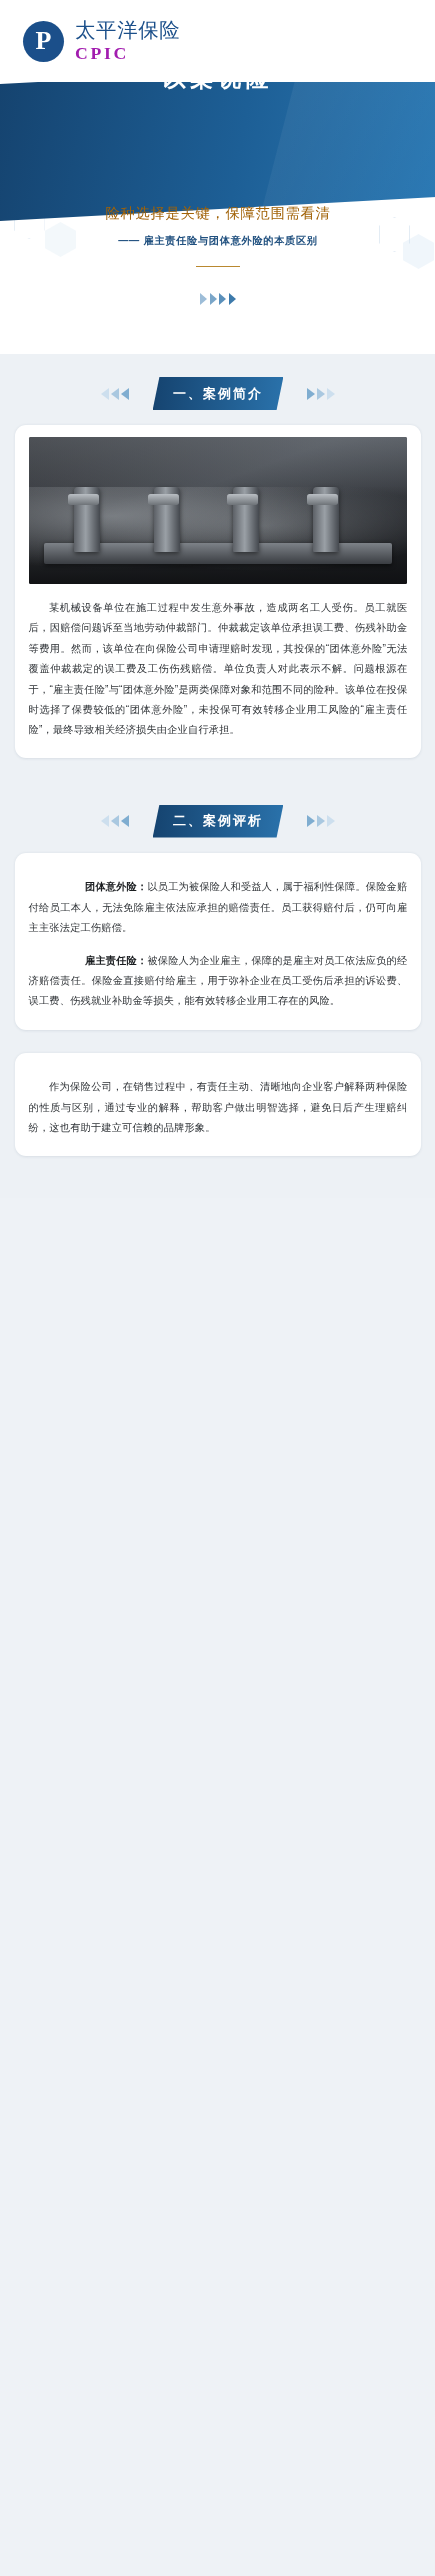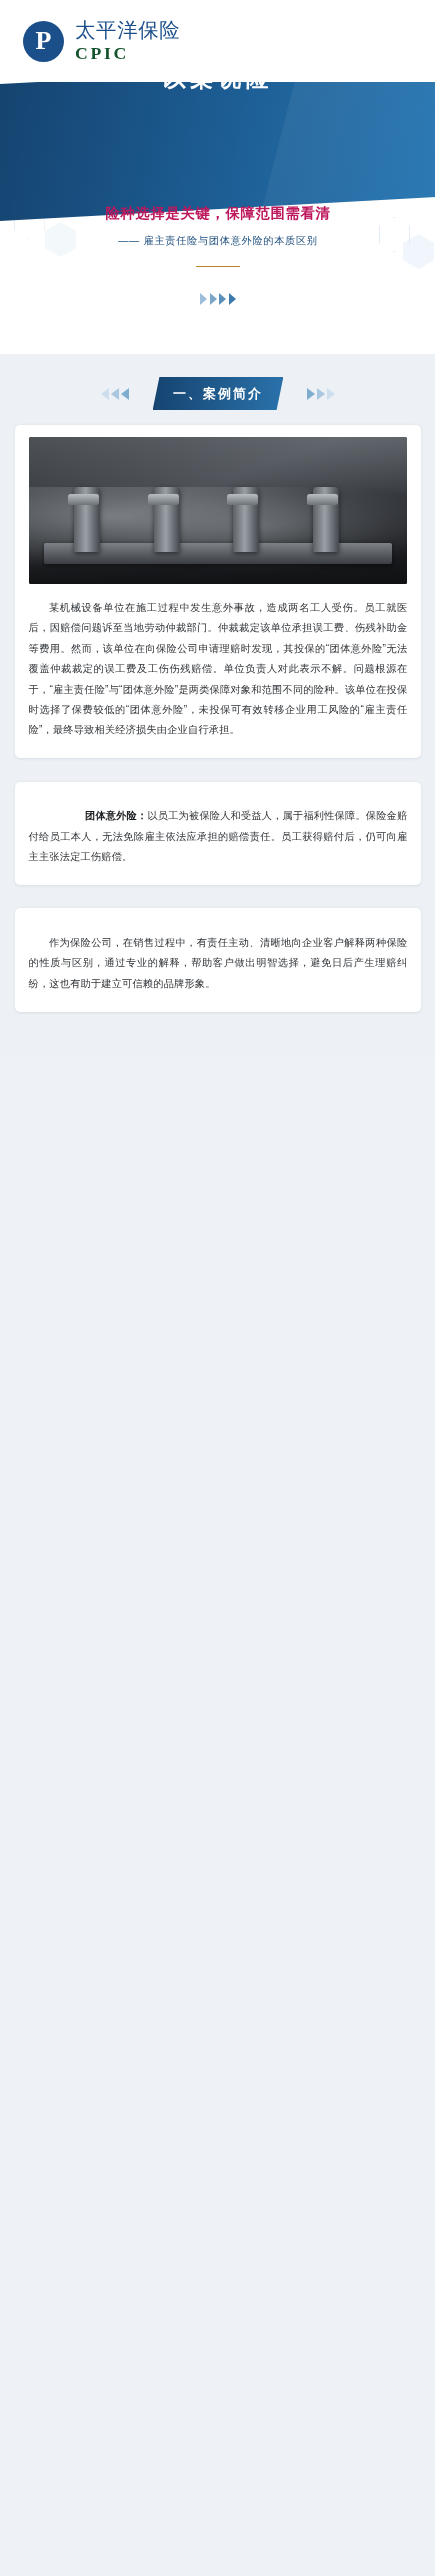--- a/index.html
+++ b/index.html
@@ -48,21 +48,21 @@
   .brand-text { margin-left: 11px; line-height: 1.15; }
   .brand-cn {
     font-size: 20.4px;
     font-weight: normal;
     color: #1b4f8a;
     letter-spacing: 0.7px;
   }
   .brand-en {
     font-size: 17.7px;
     font-weight: bold;
-    color: #14532d;
+    color: #a21caf;
     letter-spacing: 2.7px;
     font-family: "Liberation Serif", serif;
   }
   .hexwrap { position: absolute; inset: 0; pointer-events: none; }
   .hexshape {
     position: absolute;
     width: 31px; height: 35px;
     background: transparent;
     border: 0.7px solid rgba(150,185,215,0.45);
     clip-path: polygon(50% 0%, 100% 25%, 100% 75%, 50% 100%, 0% 75%, 0% 25%);
@@ -103,29 +103,30 @@
 
   .subtitle-wrap {
     position: absolute;
     top: 204px;
     left: 0; right: 0;
     text-align: center;
     z-index: 6;
   }
   .subtitle-main {
     font-size: 14.3px;
-    font-weight: bold;
-    color: #be185d;
+    font-weight: normal;
+    color: #a16207;
     letter-spacing: 0.7px;
   }
   .subtitle-sub {
     margin-top: 11px;
     font-size: 10.2px;
     color: #20507f;
     letter-spacing: 0.7px;
+    font-weight: bold;
   }
   .divider-line {
     margin: 17.7px auto 0;
     width: 44px;
     height: 1.4px;
     background: #b9882f;
   }
 
   .arrow-row {
     position: absolute;
@@ -175,21 +176,21 @@
     letter-spacing: 2px;
     padding: 7.5px 20.4px;
     font-family: "Liberation Serif", serif;
     clip-path: polygon(6.8px 0, 100% 0, calc(100% - 6.8px) 100%, 0 100%);
   }
 
   
   .card {
     margin: 0 15px 19px;
     background: #ffffff;
-    border-radius: 5px;
+    border-radius: 11px;
     box-shadow: 0 0.7px 2.7px rgba(30,60,90,0.10);
     padding: 12.3px 13.6px 17.7px;
   }
   .photo {
     width: 100%;
     height: 147px;
     border-radius: 1.4px;
     position: relative;
     overflow: hidden;
     background: linear-gradient(160deg,#2f3135 0%, #4a4e54 40%, #23262b 100%);
@@ -323,25 +324,41 @@
         <div class="cyl" style="left:54%; bottom:22%;"></div>
         <div class="cap" style="left:52.5%; bottom:54%;"></div>
         <div class="cyl" style="left:75%; bottom:22%;"></div>
         <div class="cap" style="left:73.5%; bottom:54%;"></div>
       </div>
       <p class="para first">某机械设备单位在施工过程中发生意外事故，造成两名工人受伤。员工就医后，因赔偿问题诉至当地劳动仲裁部门。仲裁裁定该单位承担误工费、伤残补助金等费用。然而，该单位在向保险公司申请理赔时发现，其投保的“团体意外险”无法覆盖仲裁裁定的误工费及工伤伤残赔偿。单位负责人对此表示不解。问题根源在于，“雇主责任险”与“团体意外险”是两类保障对象和范围不同的险种。该单位在投保时选择了保费较低的“团体意外险”，未投保可有效转移企业用工风险的“雇主责任险”，最终导致相关经济损失由企业自行承担。</p>
     </div>
   </div>
 
   <div class="section">
+    <div class="sec-head">
+      <div class="sec-arrows">
+        <div class="sa left1"></div>
+        <div class="sa left2"></div>
+        <div class="sa left3"></div>
+      </div>
+      <div class="sec-label">二、案例评析</div>
+      <div class="sec-arrows">
+        <div class="sa right1"></div>
+        <div class="sa right2"></div>
+        <div class="sa right3"></div>
+      </div>
+    </div>
 
     <div class="card">
       <p class="para">
         <span class="lead">团体意外险：</span><span>以员工为被保险人和受益人，属于福利性保障。保险金赔付给员工本人，无法免除雇主依法应承担的赔偿责任。员工获得赔付后，仍可向雇主主张法定工伤赔偿。</span>
       </p>
+      <p class="para">
+        <span class="lead">雇主责任险：</span><span>被保险人为企业雇主，保障的是雇主对员工依法应负的经济赔偿责任。保险金直接赔付给雇主，用于弥补企业在员工受伤后承担的诉讼费、误工费、伤残就业补助金等损失，能有效转移企业用工存在的风险。</span>
+      </p>
     </div>
   </div>
 
   <div class="section">
 
     <div class="card">
       <p class="para">作为保险公司，在销售过程中，有责任主动、清晰地向企业客户解释两种保险的性质与区别，通过专业的解释，帮助客户做出明智选择，避免日后产生理赔纠纷，这也有助于建立可信赖的品牌形象。</p>
     </div>
   </div>
 

